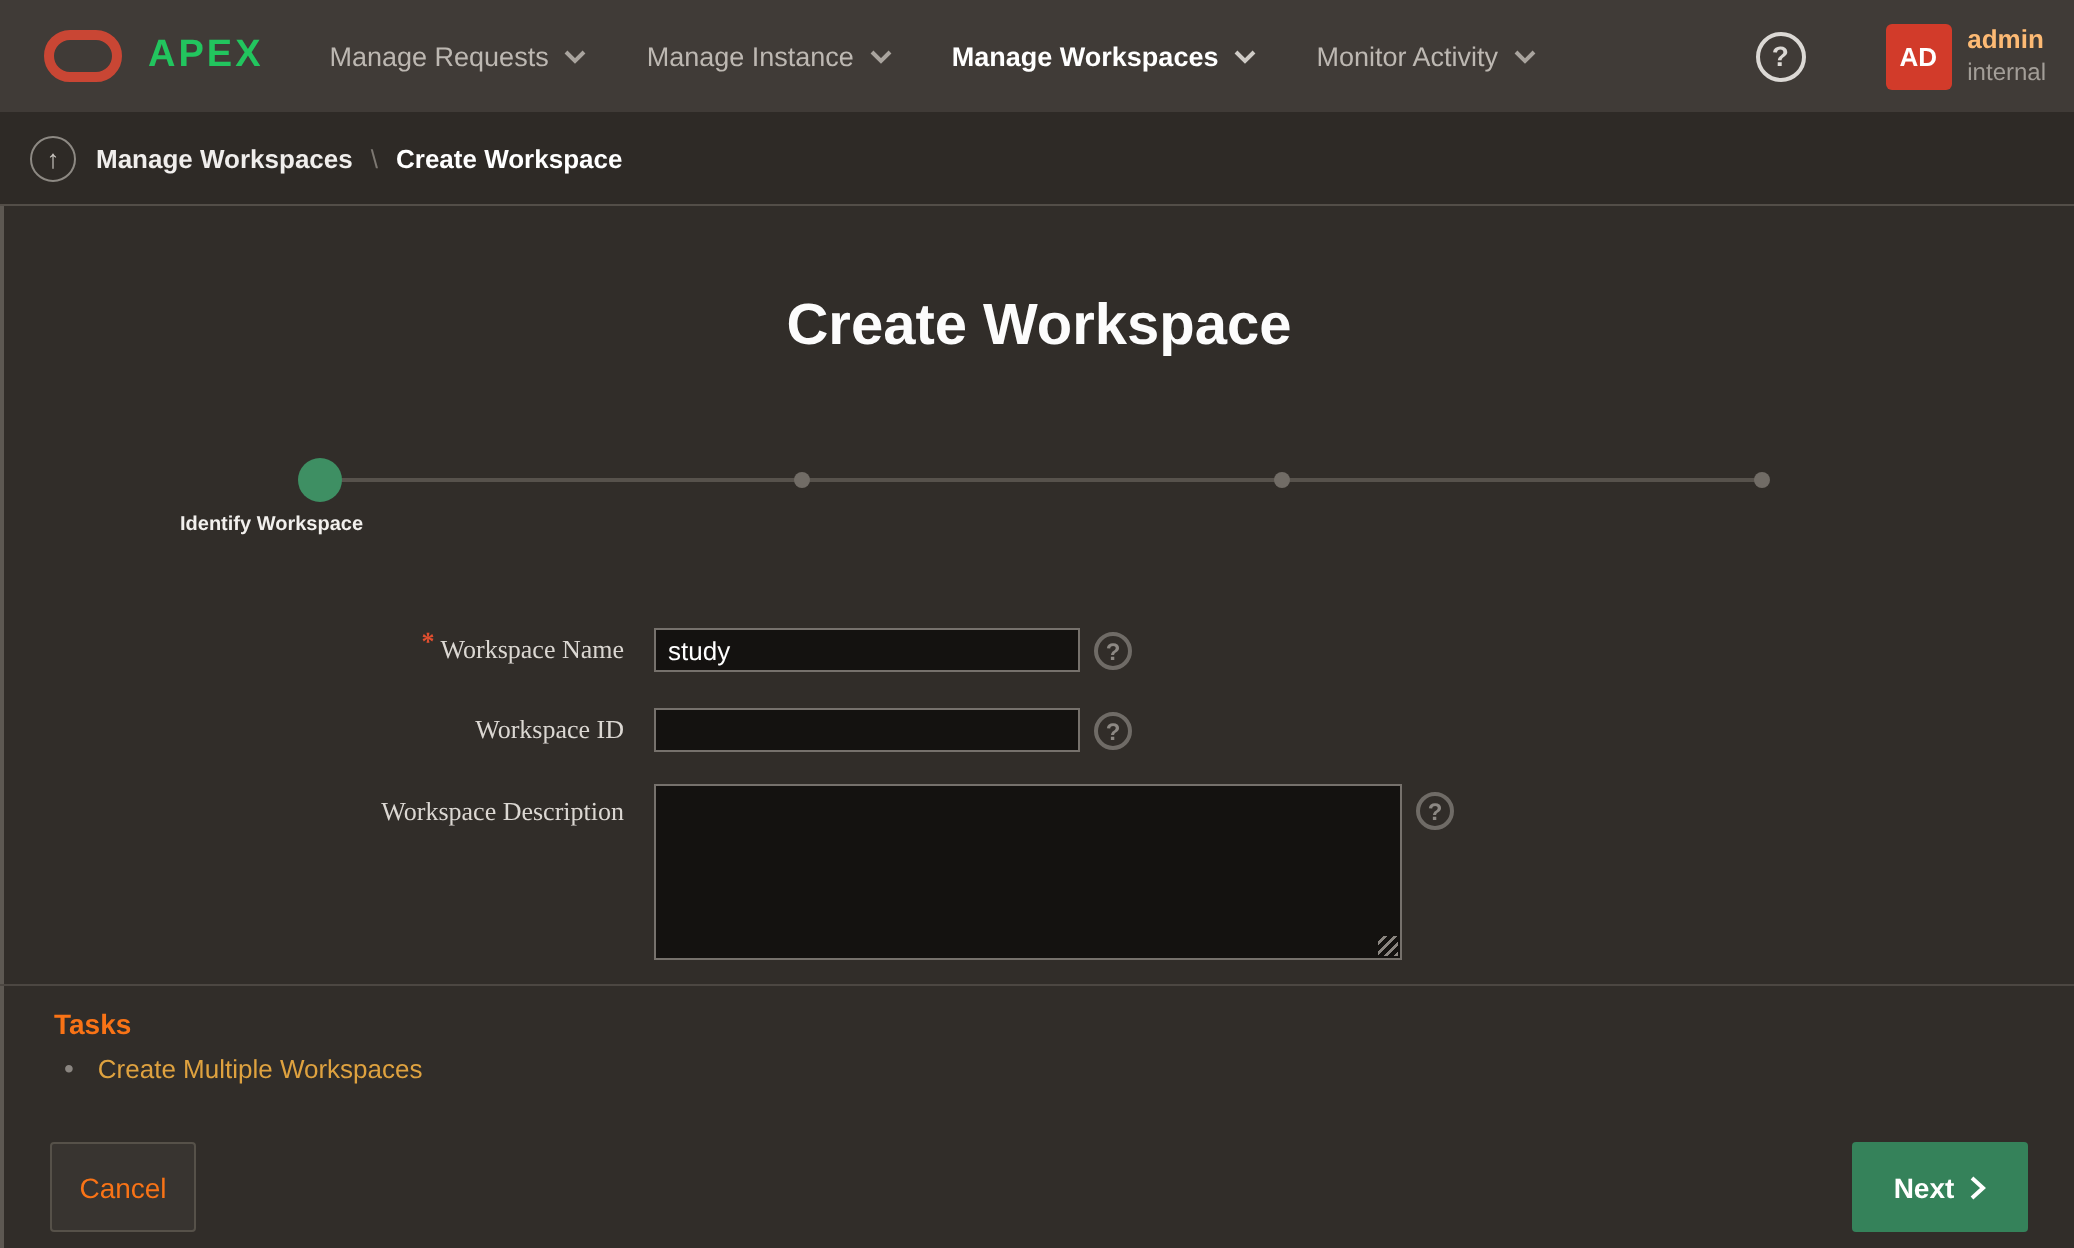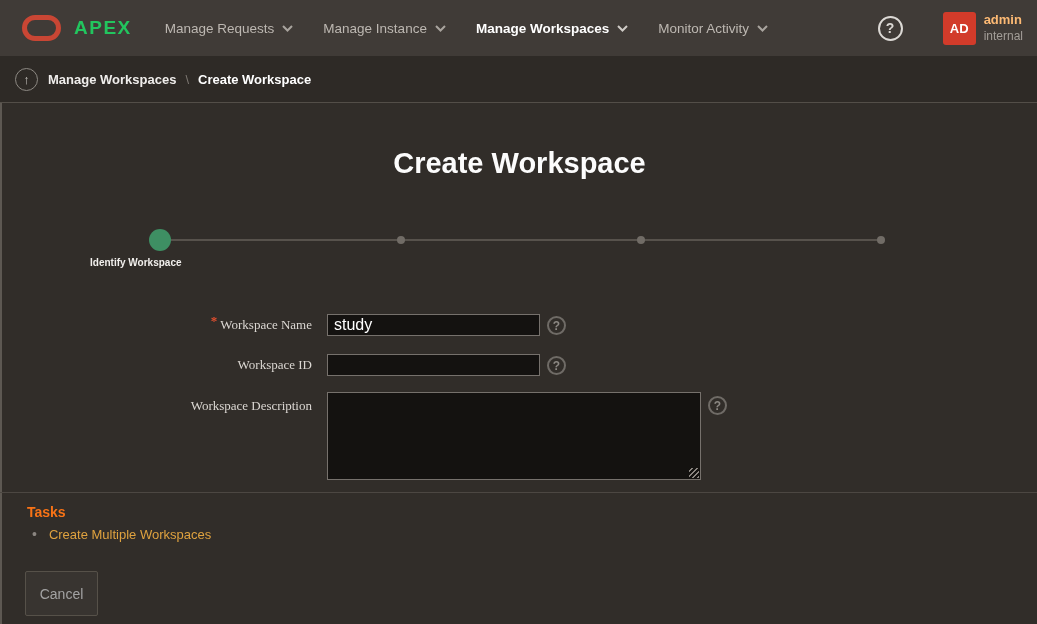--- a/index.html
+++ b/index.html
@@ -102,21 +102,21 @@
     position:absolute; left:0; width:310px; text-align:right;
     font-size:13px; color:#dbd7d2;font-family:Liberation Serif, serif;
   }
   .req {
     color:#e34f2f; font-size:13px; font-weight:bold;
     display:inline-block; transform:translateY(-4px); margin-right:3px;
   }
   .tinput {
     position:absolute; left:325px; width:213px; height:22px;
     background:#141210; border:1px solid #76716c;
-    color:#ffffff; font-size:16px; font-family:"Liberation Sans",sans-serif;
+    color:#ffffff; font-size:13px; font-family:"Liberation Sans",sans-serif;
     padding:0 6px; outline:none;
   }
   .tarea-wrap { position:absolute; left:325px; top:289px; width:374px; height:88px; }
   .tarea {
     width:100%; height:100%; resize:none;
     background:#141210; border:1px solid #76716c;
     color:#ffffff; font-size:13px; font-family:"Liberation Sans",sans-serif;
     padding:4px 6px; outline:none;
   }
   .resize-handle {
@@ -135,21 +135,21 @@
   .tasks-divider { position:absolute; left:-2px; right:0; top:389px; height:1px; background:#4c4742; }
   .tasks-heading { position:absolute; left:25px; top:401px; font-size:14px; font-weight:bold; color:#f97316; }
   .task-row { position:absolute; left:30px; top:423px; display:flex; align-items:center; }
   .task-bullet { color:#8a8580; font-size:14px; margin-right:12px; }
   .task-link { color:#dfa23f; font-size:13px; text-decoration:none; cursor:pointer; }
 
   
   .btn-cancel {
     position:absolute; left:23px; top:468px; width:73px; height:45px;
     background:#383430; border:1px solid #565149; border-radius:2px;
-    color:#a3a3a3; font-size:14px; font-family:"Liberation Sans",sans-serif;
+    color:#f97316; font-size:14px; font-family:"Liberation Sans",sans-serif;
     cursor:pointer;
   }
   .btn-next {
     position:absolute; right:23px; top:468px; width:88px; height:45px;
     background:#35825a; border:none; border-radius:2px;
     color:#ffffff; font-size:14px; font-weight:bold;
     font-family:"Liberation Sans",sans-serif; cursor:pointer;
     display:flex; align-items:center; justify-content:center; gap:8px;
   }
   .next-chev { width:8px; height:12px; display:block; }
@@ -241,14 +241,20 @@
   <div class="help-sm" style="left:706px; top:293px;">?</div>
 
   <div class="tasks-divider"></div>
   <div class="tasks-heading">Tasks</div>
   <div class="task-row">
     <span class="task-bullet">•</span>
     <a class="task-link">Create Multiple Workspaces</a>
   </div>
 
   <button class="btn-cancel">Cancel</button>
+  <button class="btn-next">
+    <span>Next</span>
+    <svg class="next-chev" viewBox="0 0 8 12">
+        <polyline points="1,1 6.5,6 1,11"></polyline>
+      </svg>
+  </button>
 
 </main>
 
 </body></html>

